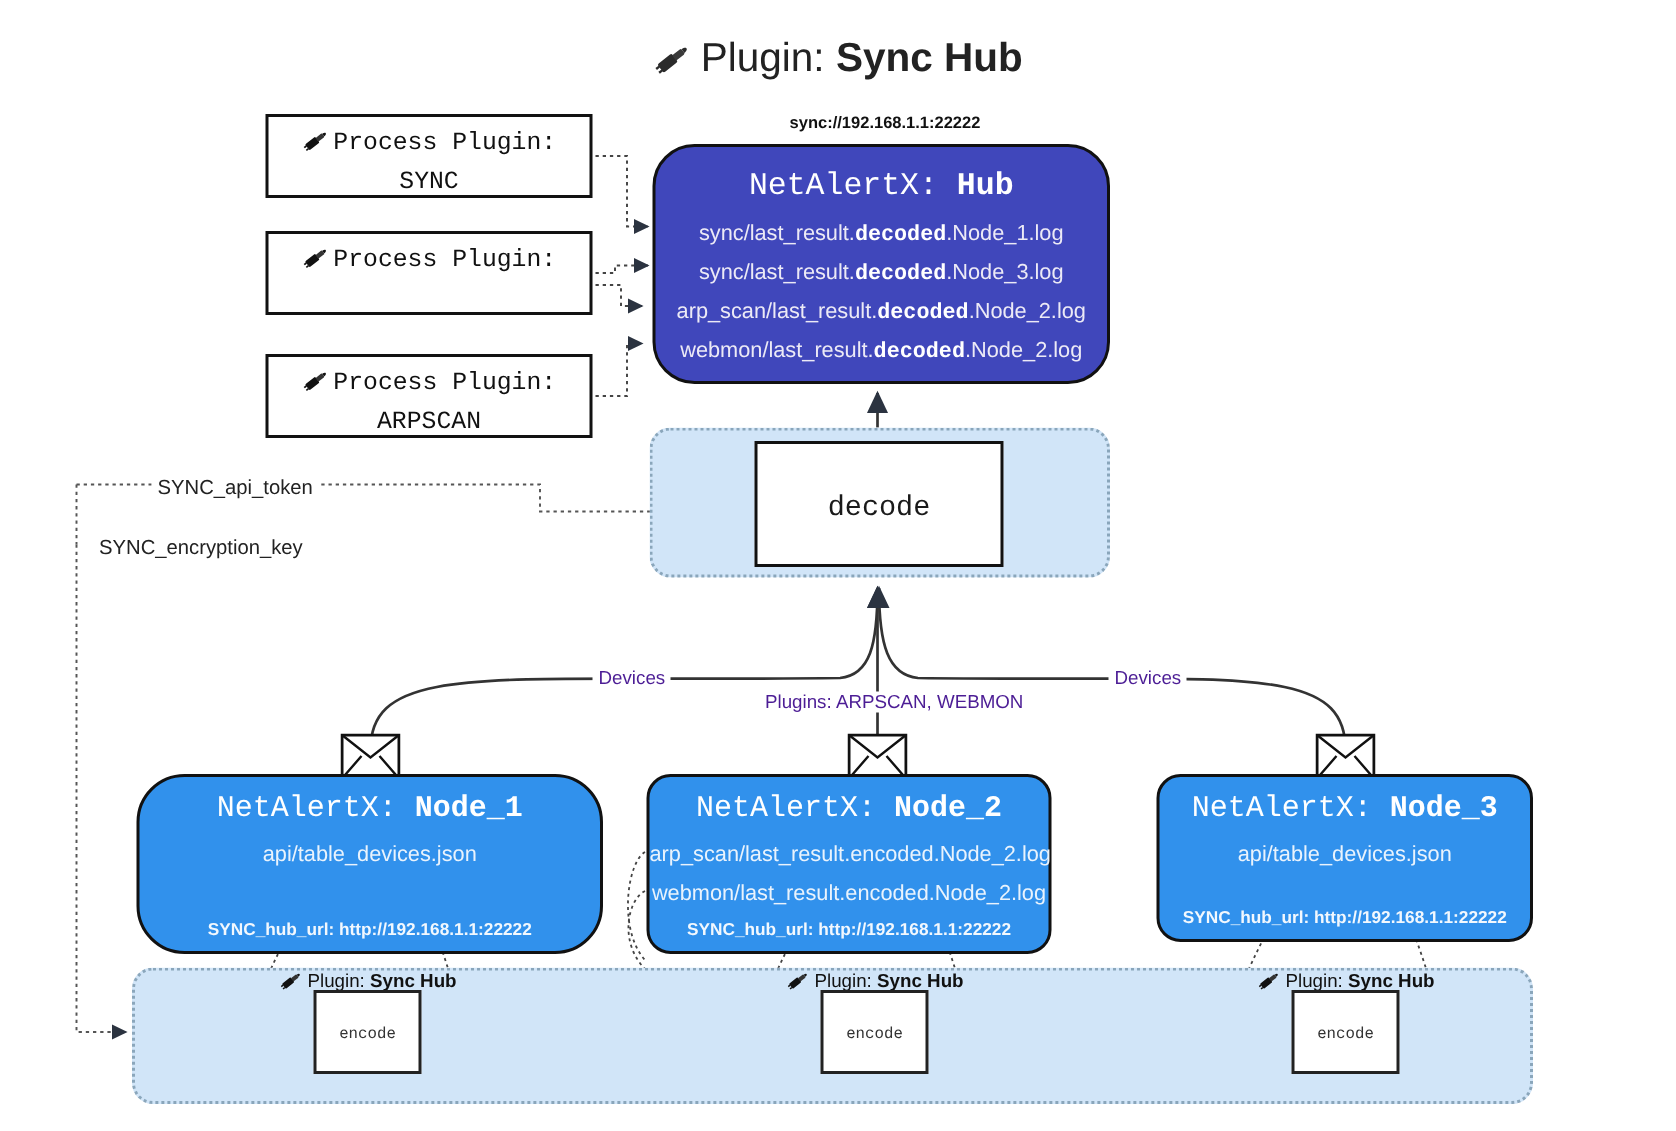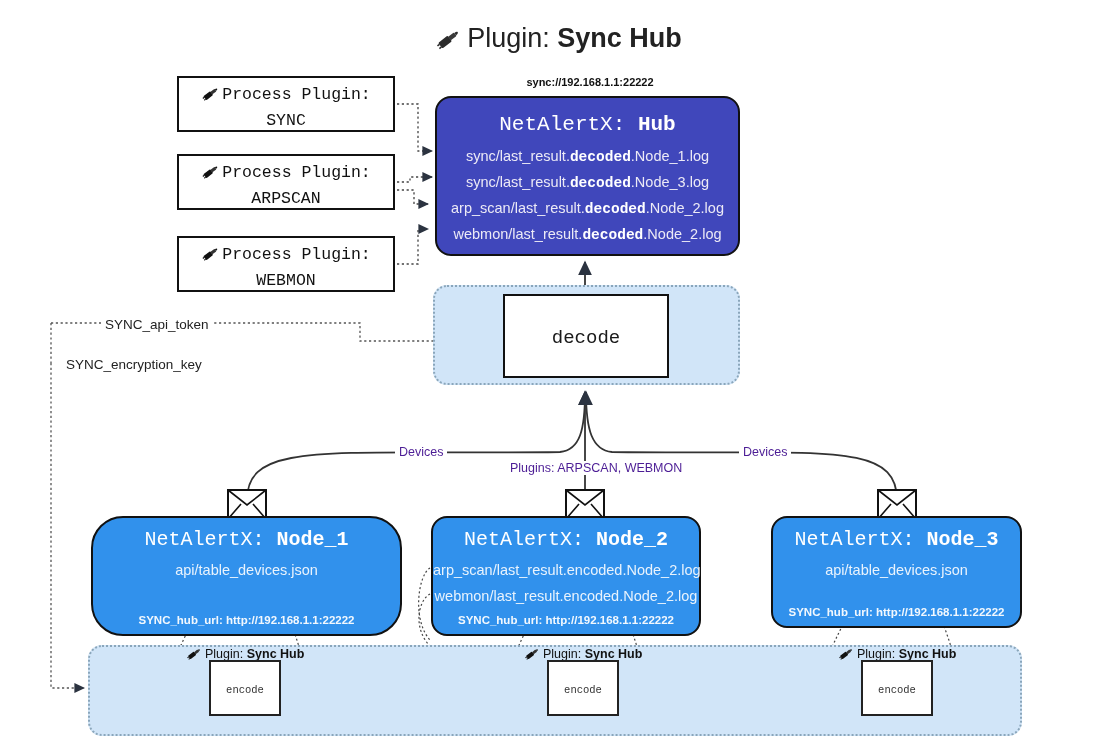--- a/index.html
+++ b/index.html
@@ -23,21 +23,21 @@
   .pbox .l1 .pi{vertical-align:-3px;margin-right:1px;}
   .pbox .l2{white-space:nowrap;}
   #pbox-sync{left:177px;top:76px;}
   #pbox-arpscan{left:177px;top:154px;}
   #pbox-webmon{left:177px;top:236px;}
 
   
   .hub-url{position:absolute;left:440px;top:76px;width:300px;text-align:center;
            font-size:11px;font-weight:600;color:#111;}
   .hub{position:absolute;left:435px;top:96px;width:305px;height:160px;
-       background:#4047bb;border:2.5px solid #111;border-radius:16px;box-sizing:border-box;}
+       background:#4047bb;border:2.5px solid #111;border-radius:28px;box-sizing:border-box;}
   .hub-title{font-family:"Liberation Mono","DejaVu Sans Mono",monospace;font-size:21px;
              color:#fff;text-align:center;margin-top:15px;white-space:nowrap;}
   .hub-title b{font-weight:700;}
   .hub-lines{margin-top:8px;}
   .hub-line{font-size:14.5px;color:#eceaf6;line-height:25px;text-align:center;white-space:nowrap;}
   .hub-line b{font-weight:700;color:#ffffff;font-family:Liberation Mono, monospace;}
 
   
   .decode-wrap{position:absolute;left:433px;top:285px;width:307px;height:100px;
                background:#d1e5f8;border:2px dotted #8aa6bb;border-radius:14px;box-sizing:border-box;}
@@ -177,37 +177,36 @@
         <svg width="20" height="17" viewBox="0 0 28 24">
           <g transform="rotate(-38 14 12)">
             <rect x="3" y="8.5" width="12" height="7" rx="1.2" fill="#111"></rect>
             <rect x="14.5" y="9.8" width="7.5" height="4.4" rx="1" fill="#333"></rect>
             <path d="M22,10.5 C26,10.5 26,13.5 22,13.5 z" fill="#111"></path>
             <rect x="0.6" y="9.6" width="2.6" height="1.6" fill="#111"></rect>
             <rect x="0.6" y="12.8" width="2.6" height="1.6" fill="#111"></rect>
           </g>
         </svg></span><span>Process Plugin:</span>
     </div>
-    <div class="l2">ARPSCAN</div>
   </div>
 
   <div class="pbox" id="pbox-webmon">
     <div class="l1">
       <span class="pi">
         <svg width="20" height="17" viewBox="0 0 28 24">
           <g transform="rotate(-38 14 12)">
             <rect x="3" y="8.5" width="12" height="7" rx="1.2" fill="#111"></rect>
             <rect x="14.5" y="9.8" width="7.5" height="4.4" rx="1" fill="#333"></rect>
             <path d="M22,10.5 C26,10.5 26,13.5 22,13.5 z" fill="#111"></path>
             <rect x="0.6" y="9.6" width="2.6" height="1.6" fill="#111"></rect>
             <rect x="0.6" y="12.8" width="2.6" height="1.6" fill="#111"></rect>
           </g>
         </svg></span><span>Process Plugin:</span>
     </div>
-    <div class="l2">WEBMON</div>
+    <div class="l2">ARPSCAN</div>
   </div>
 
   <div class="hub-url">sync://192.168.1.1:22222</div>
   <div class="hub">
     <div class="hub-title">
       <span>NetAlertX:</span>
       <b>Hub</b>
     </div>
     <div class="hub-lines">
       <div class="hub-line"><span>sync/last_result.</span><b>decoded</b><span>.Node_1.log</span></div>

